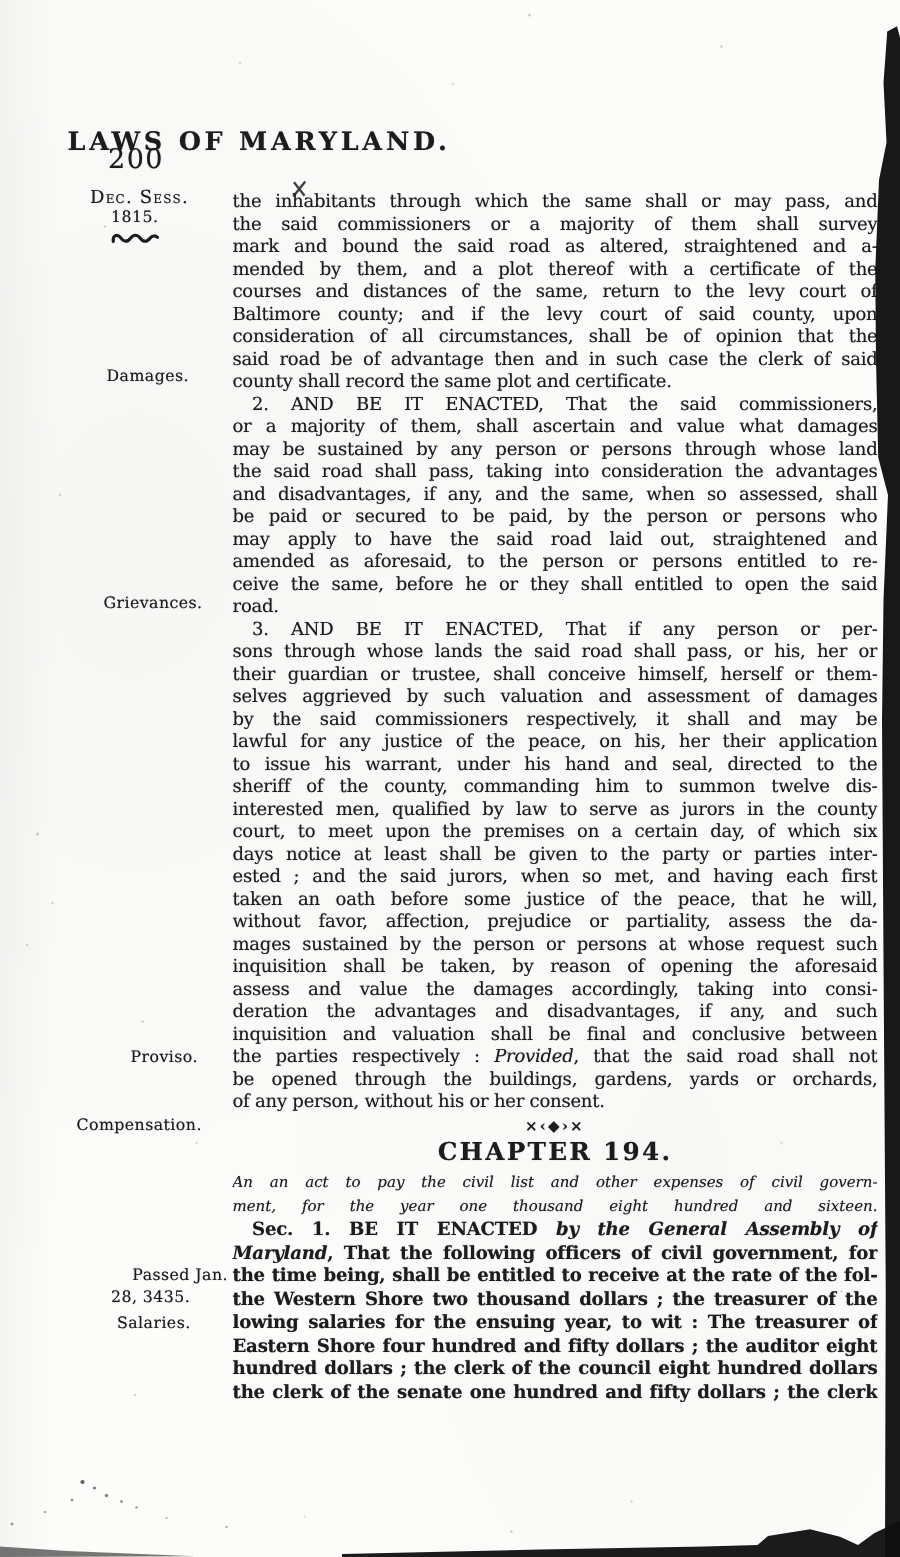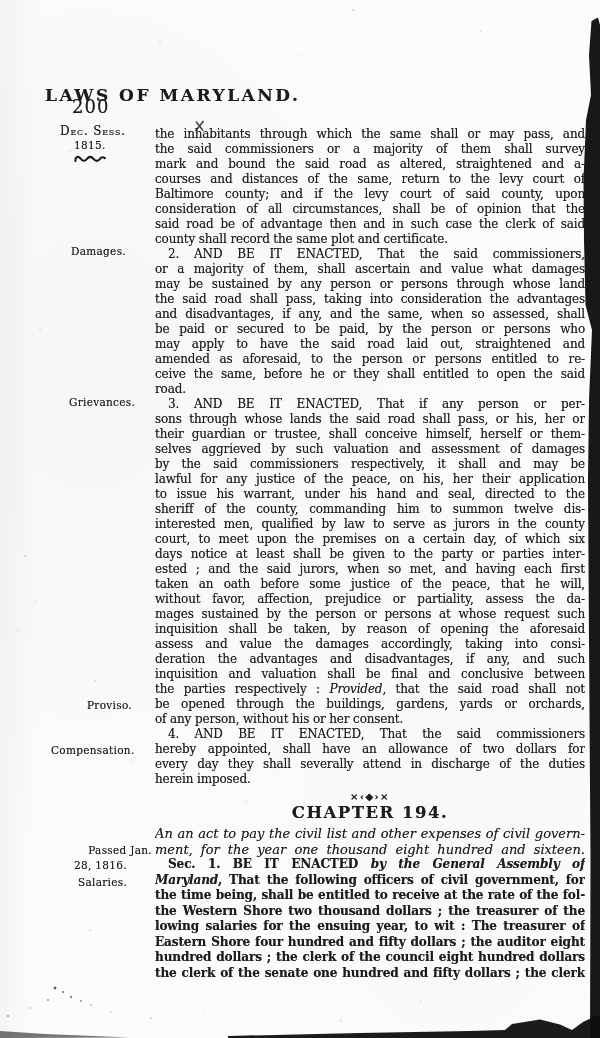--- a/index.html
+++ b/index.html
@@ -47,21 +47,21 @@
   .column { position:absolute; left:155px; top:127px; width:430px; }
   .para { margin:0; }
   .line {
     height:15px; line-height:15px;
     font-size:12px; letter-spacing:-.15px;
     text-align:justify; text-align-last:justify;
     overflow:hidden; white-space:normal;
   }
   .line.flush { text-align-last:left; }
   .line.ind   { text-indent:13px; }
-  .para.italic .line { font-style:italic; font-size:13px; height:15.5px; line-height:15.5px; letter-spacing:0; }
+  .para.italic .line { font-style:italic; font-size:10px; height:15.5px; line-height:15.5px; letter-spacing:0; }
 
   .chapter-head { text-align:center; margin-top:4px; }
   .ornament { font-size:10px; font-weight:bold; letter-spacing:1.5px; line-height:12px; }
   .chapter-title { font-size:16.5px; font-weight:bold; letter-spacing:1.5px; line-height:20px; margin-bottom:3px; }
   #chapter-body .line { font-size:12.1px; height:15.5px; line-height:15.5px;font-weight:bold; }
 
   .artifacts { position:absolute; left:0; top:0; pointer-events:none; }
 </style>
 </head>
 <body>
@@ -77,30 +77,31 @@
     <svg class="squiggle" width="34" height="11" viewBox="0 0 34 11">
       <path d="M2.5,8 C2,4 5,2.5 7.5,5.5 C9.5,8.5 12,8.5 14,5.8 C16,3.2 18.5,3.2 20.5,5.8 C22.5,8.5 25,8.5 27,5.8 C28.5,3.8 30.5,4 32,5.2" stroke="#1c1c1c" stroke-width="2.1" fill="none" stroke-linecap="round"></path>
     </svg>
   </div>
   <div class="margin-note note-damages">Damages.</div>
   <div class="margin-note note-grievances">Grievances.</div>
   <div class="margin-note note-proviso">Proviso.</div>
   <div class="margin-note note-compensation">Compensation.</div>
   <div class="margin-note note-passed">
     <div class="l1">Passed Jan.</div>
-    <div class="l2">28, 1816.</div>
+    <div class="l2">28, 3435.</div>
   </div>
   <div class="margin-note note-salaries">Salaries.</div>
 
   <div class="column">
     <div id="act-body">
         <div class="para">
           <div class="line">the inhabitants through which the same shall or may pass, and</div>
           <div class="line">the said commissioners or a majority of them shall survey</div>
           <div class="line">mark and bound the said road as altered, straightened and a-</div>
+          <div class="line">mended by them, and a plot thereof with a certificate of the</div>
           <div class="line">courses and distances of the same, return to the levy court of</div>
           <div class="line">Baltimore county; and if the levy court of said county, upon</div>
           <div class="line">consideration of all circumstances, shall be of opinion that the</div>
           <div class="line">said road be of advantage then and in such case the clerk of said</div>
           <div class="line flush">county shall record the same plot and certificate.</div>
         </div>
         <div class="para">
           <div class="line ind">2. AND BE IT ENACTED, That the said commissioners,</div>
           <div class="line">or a majority of them, shall ascertain and value what damages</div>
           <div class="line">may be sustained by any person or persons through whose land</div>
@@ -128,26 +129,20 @@
           <div class="line">taken an oath before some justice of the peace, that he will,</div>
           <div class="line">without favor, affection, prejudice or partiality, assess the da-</div>
           <div class="line">mages sustained by the person or persons at whose request such</div>
           <div class="line">inquisition shall be taken, by reason of opening the aforesaid</div>
           <div class="line">assess and value the damages accordingly, taking into consi-</div>
           <div class="line">deration the advantages and disadvantages, if any, and such</div>
           <div class="line">inquisition and valuation shall be final and conclusive between</div>
           <div class="line">the parties respectively : <i>Provided</i>, that the said road shall not</div>
           <div class="line">be opened through the buildings, gardens, yards or orchards,</div>
           <div class="line flush">of any person, without his or her consent.</div>
-        </div>
-        <div class="para">
-          <div class="line ind">4. AND BE IT ENACTED, That the said commissioners</div>
-          <div class="line">hereby appointed, shall have an allowance of two dollars for</div>
-          <div class="line">every day they shall severally attend in discharge of the duties</div>
-          <div class="line flush">herein imposed.</div>
         </div>
       </div>
     <div class="chapter-head">
       <div class="ornament">×‹◆›×</div>
       <div class="chapter-title">CHAPTER 194.</div>
     </div>
     <div id="chapter-subtitle">
         <div class="para italic">
           <div class="line">An an act to pay the civil list and other expenses of civil govern-</div>
           <div class="line">ment, for the year one thousand eight hundred and sixteen.</div>

